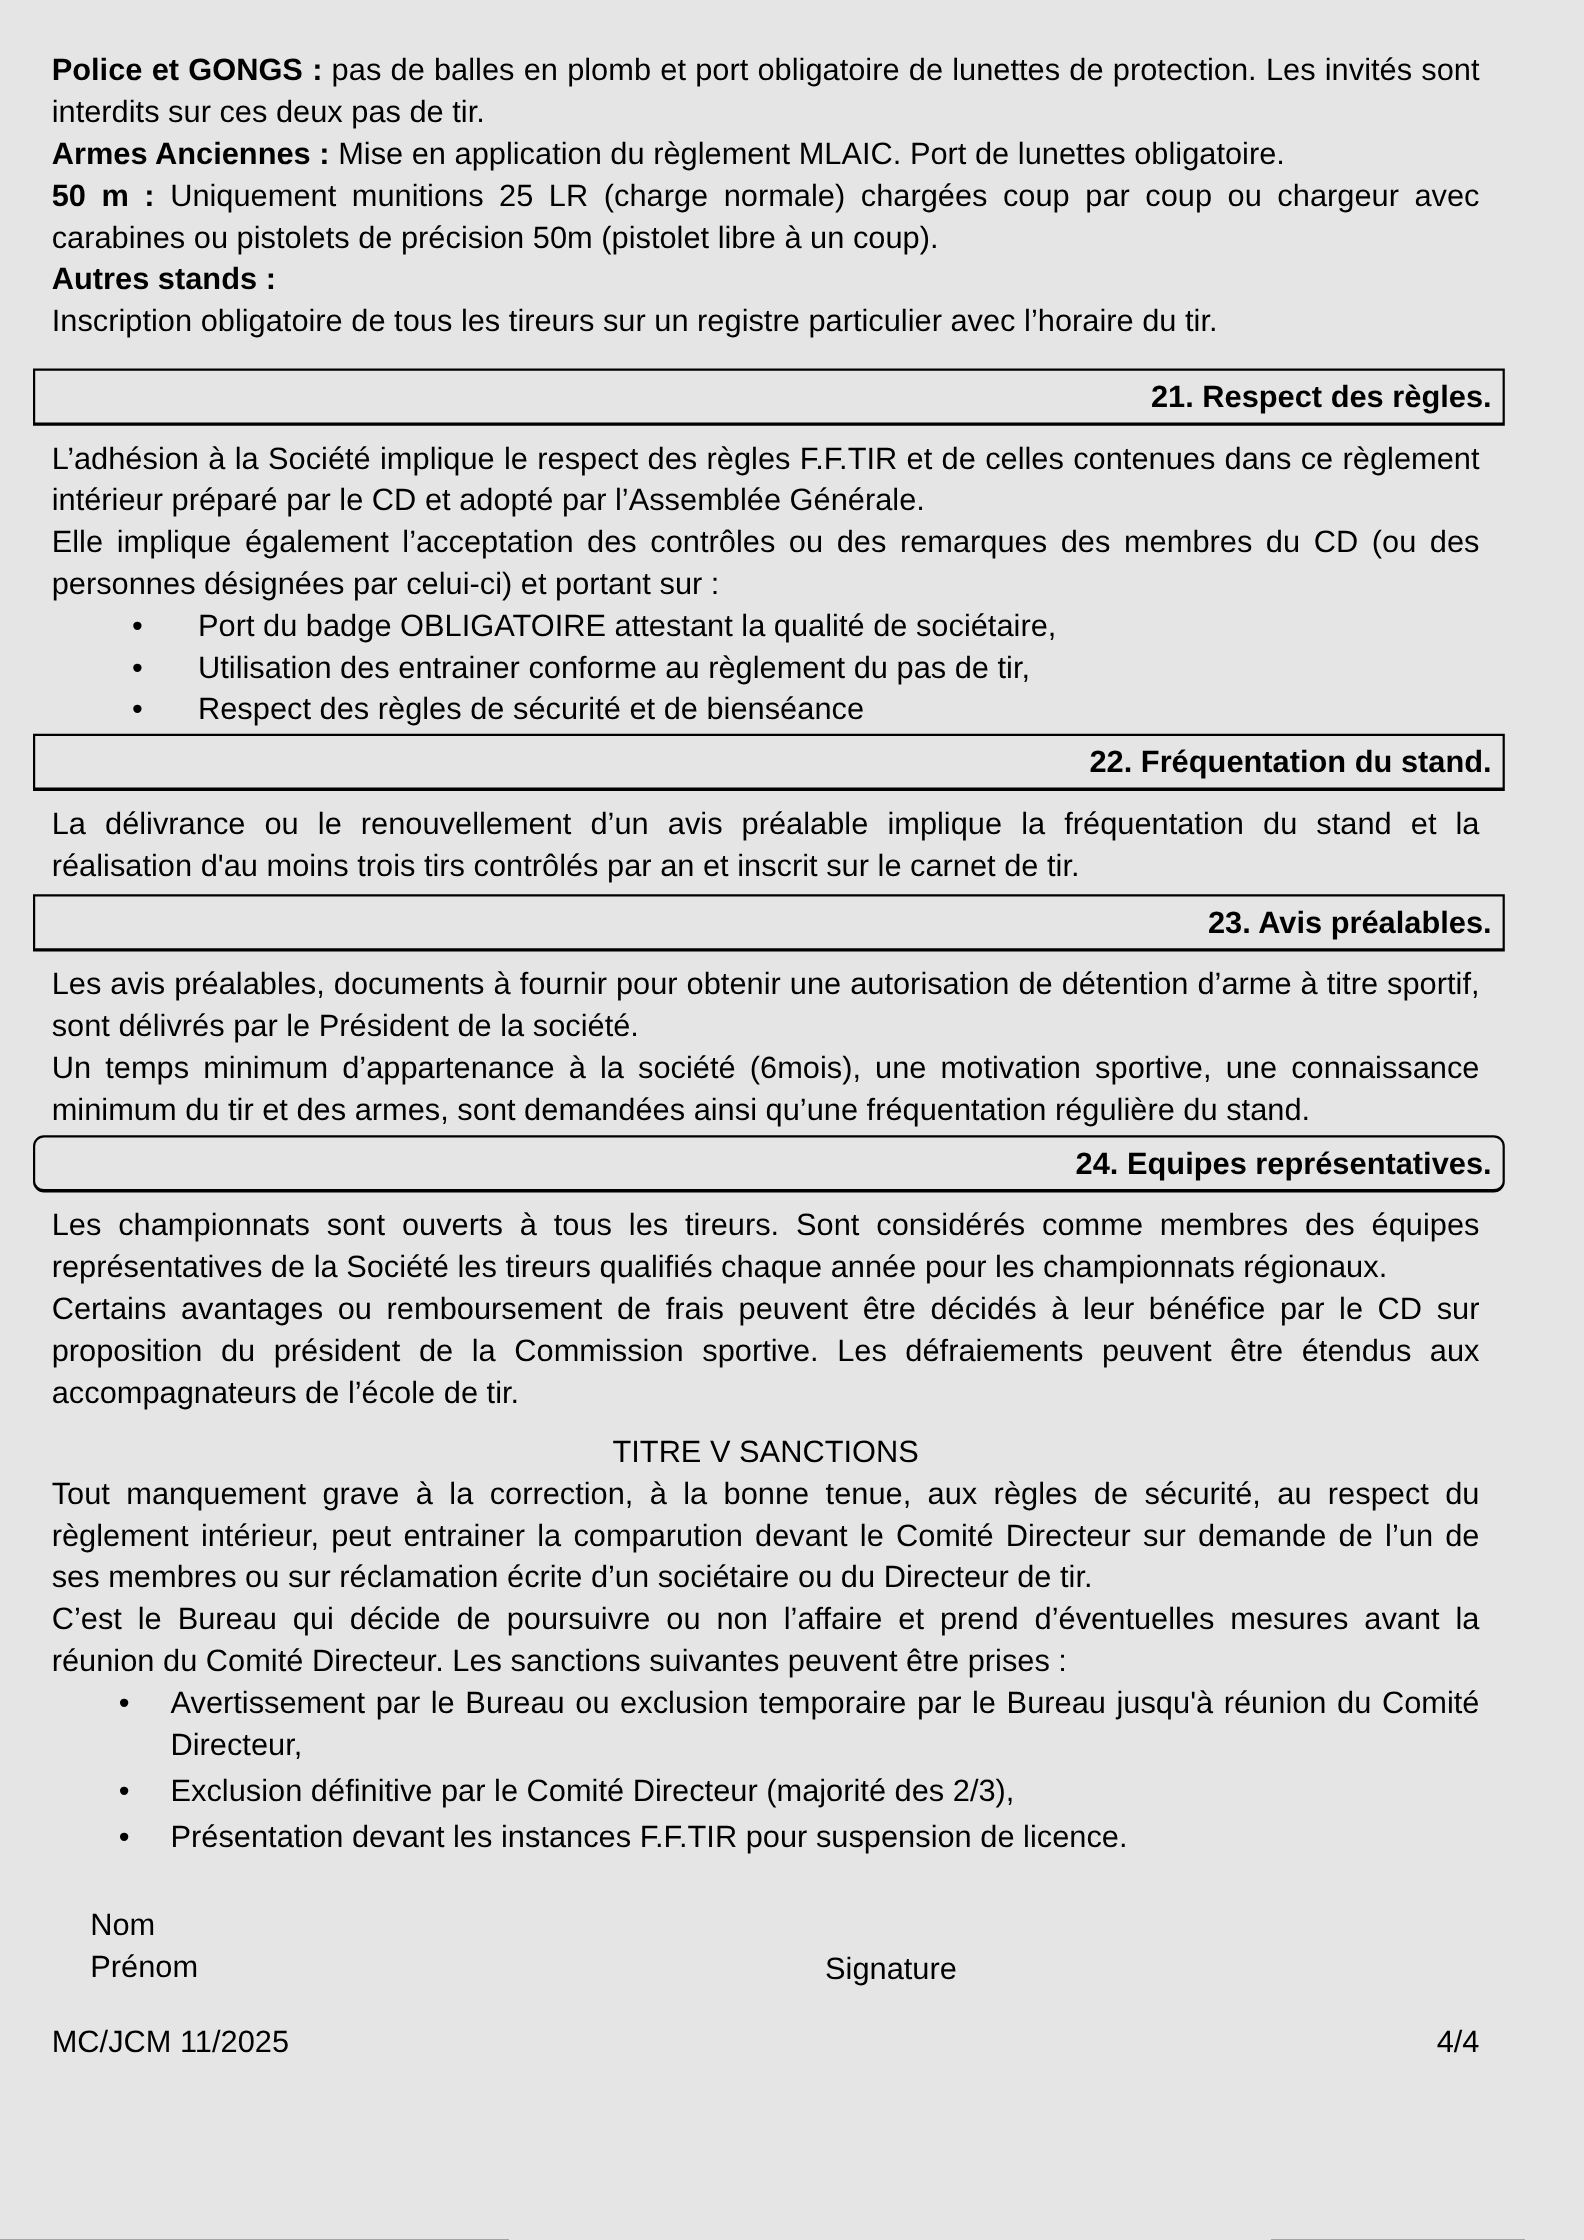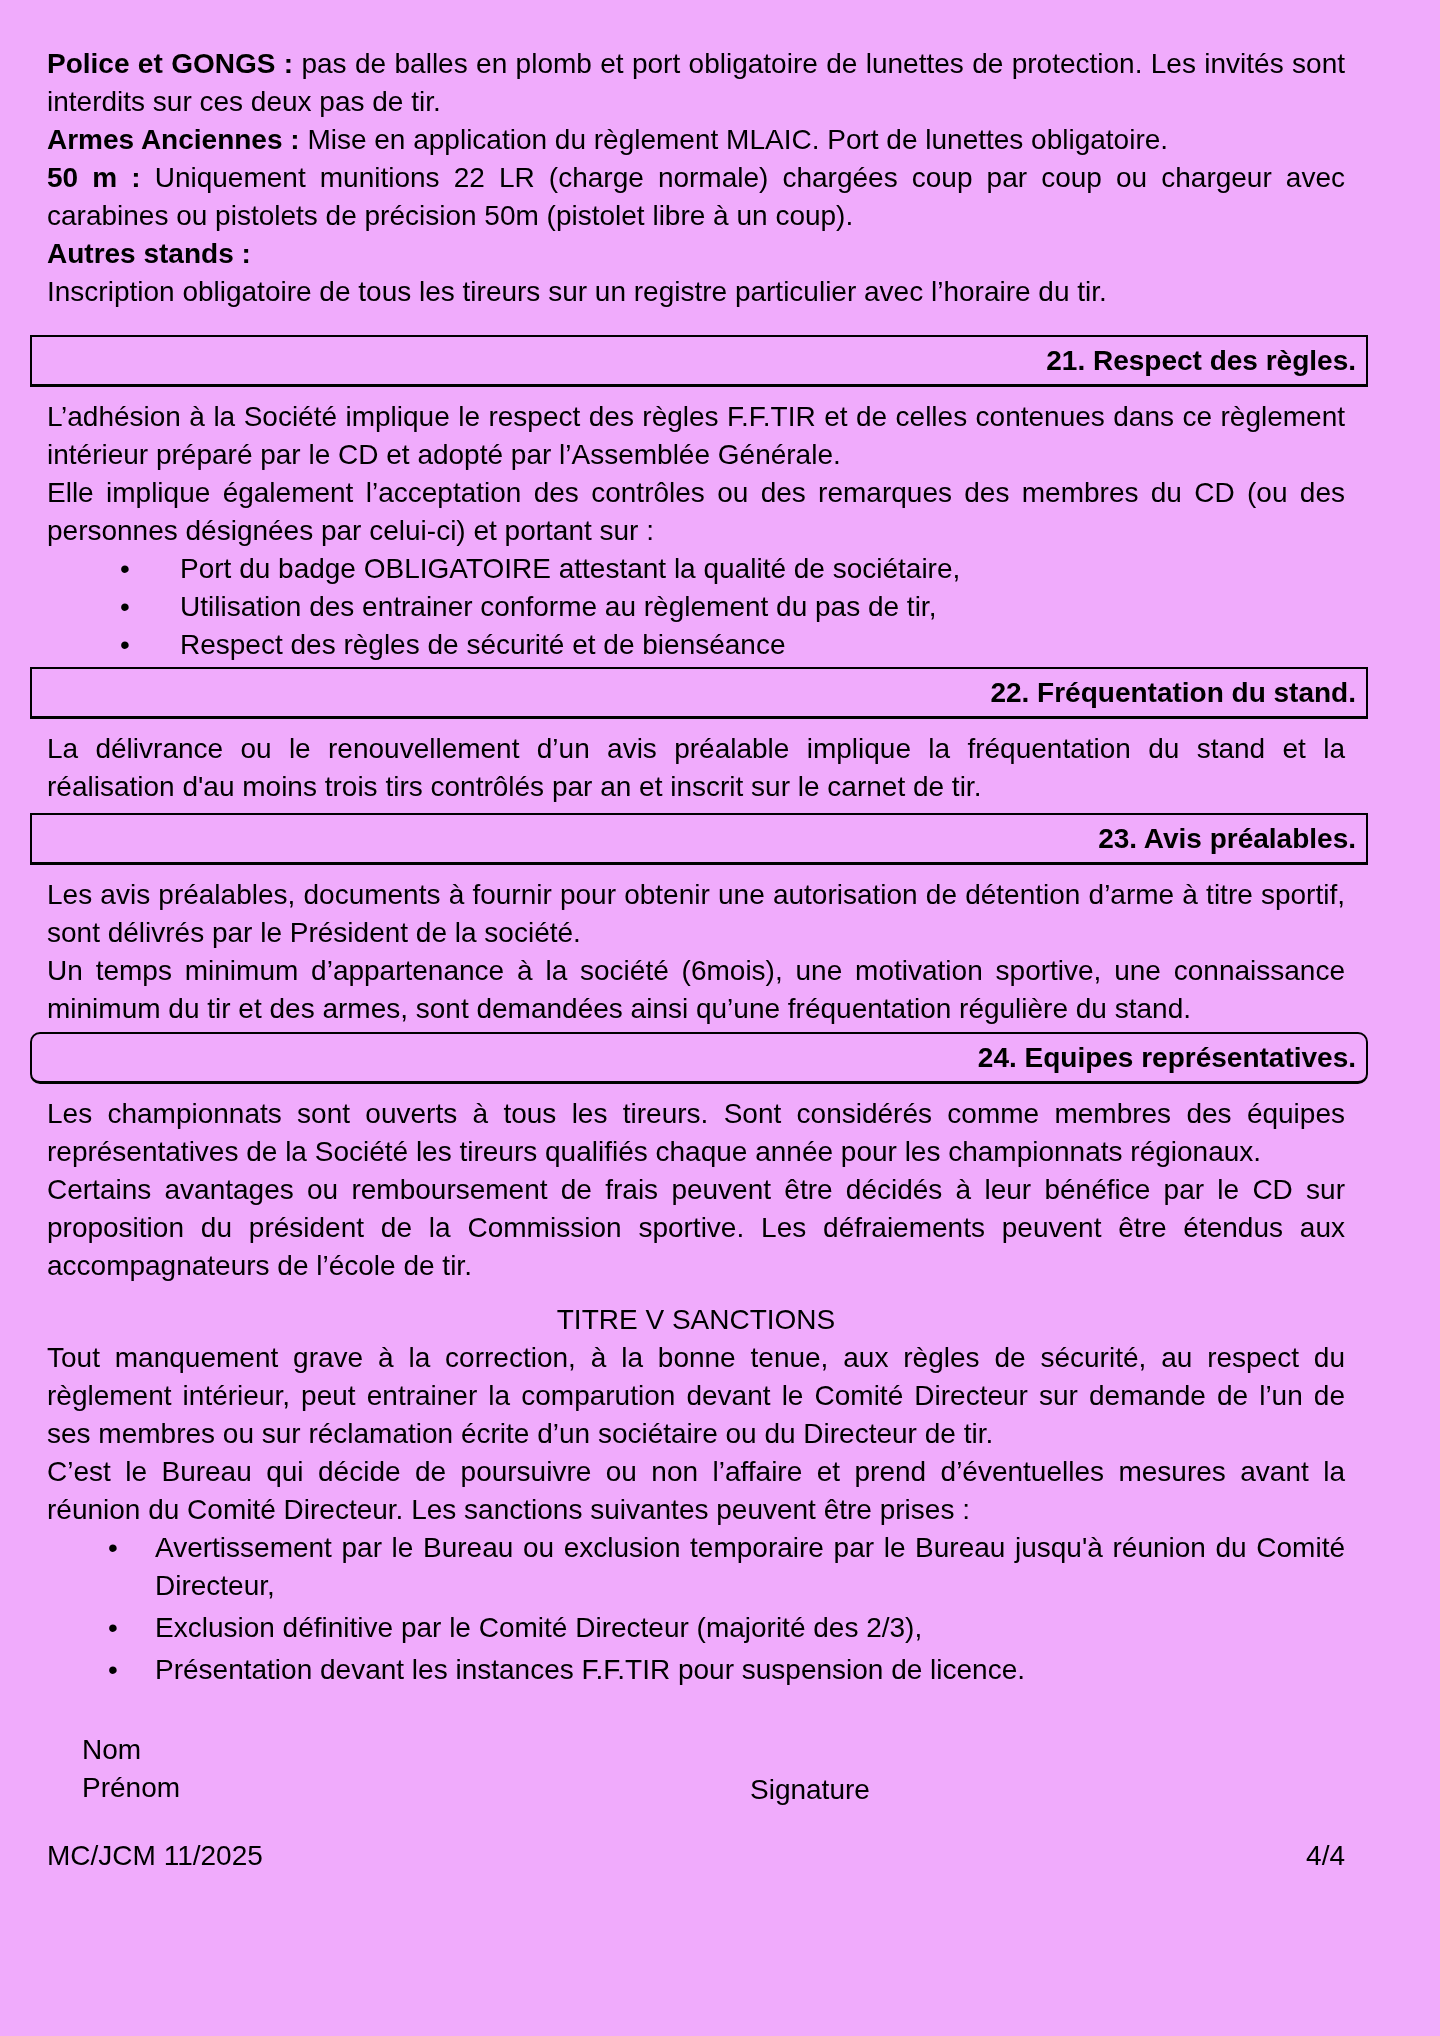--- a/index.html
+++ b/index.html
@@ -1,17 +1,17 @@
 <!DOCTYPE html>
 <html><head>
 <meta charset="utf-8">
 <style>
   html,body{margin:0;padding:0;background:#777;}
   .page{
-    width:1440px;height:2036px;background:#f0abfc;color:#000;
+    width:1440px;height:2036px;background:#e5e5e5;color:#000;
     font-family:"Liberation Sans","DejaVu Sans",sans-serif;
     font-size:28px;line-height:38px;
     box-sizing:border-box;padding:45px 95px 0 47px;
     position:relative;overflow:hidden;margin:0 auto;
   }
   p{margin:0;text-align:justify;}
   .lead{font-weight:bold;}
   .hbox{
     font-weight:bold;
     border:2px solid #000;border-bottom-width:3px;
@@ -36,21 +36,21 @@
   .sig-signature{position:absolute;left:703px;top:16px;margin-top:24px;}
   .footer{display:flex;justify-content:space-between;margin-top:30px;align-items:flex-end;}
 </style>
 </head>
 <body>
 
 <div class="page">
 
   <p><span class="lead">Police et GONGS :</span><span> pas de balles en plomb et port obligatoire de lunettes de protection. Les invités sont interdits sur ces deux pas de tir.</span></p>
   <p><span class="lead">Armes Anciennes :</span><span> Mise en application du règlement MLAIC. Port de lunettes obligatoire.</span></p>
-  <p><span class="lead">50 m :</span><span> Uniquement munitions 22 LR (charge normale) chargées coup par coup ou chargeur avec carabines ou pistolets de précision 50m (pistolet libre à un coup).</span></p>
+  <p><span class="lead">50 m :</span><span> Uniquement munitions 25 LR (charge normale) chargées coup par coup ou chargeur avec carabines ou pistolets de précision 50m (pistolet libre à un coup).</span></p>
   <p><span class="lead">Autres stands :</span><span></span></p>
   <p><span>Inscription obligatoire de tous les tireurs sur un registre particulier avec l’horaire du tir.</span></p>
 
   <div class="hbox mt24">21. Respect des règles.</div>
   <p>L’adhésion à la Société implique le respect des règles F.F.TIR et de celles contenues dans ce règlement intérieur préparé par le CD et adopté par l’Assemblée Générale.</p>
   <p>Elle implique également l’acceptation des contrôles ou des remarques des membres du CD (ou des personnes désignées par celui-ci) et portant sur :</p>
   <ul class="list-a">
     <li><span class="blt">•</span><span>Port du badge OBLIGATOIRE attestant la qualité de sociétaire,</span></li>
     <li><span class="blt">•</span><span>Utilisation des entrainer conforme au règlement du pas de tir,</span></li>
     <li><span class="blt">•</span><span>Respect des règles de sécurité et de bienséance</span></li>

